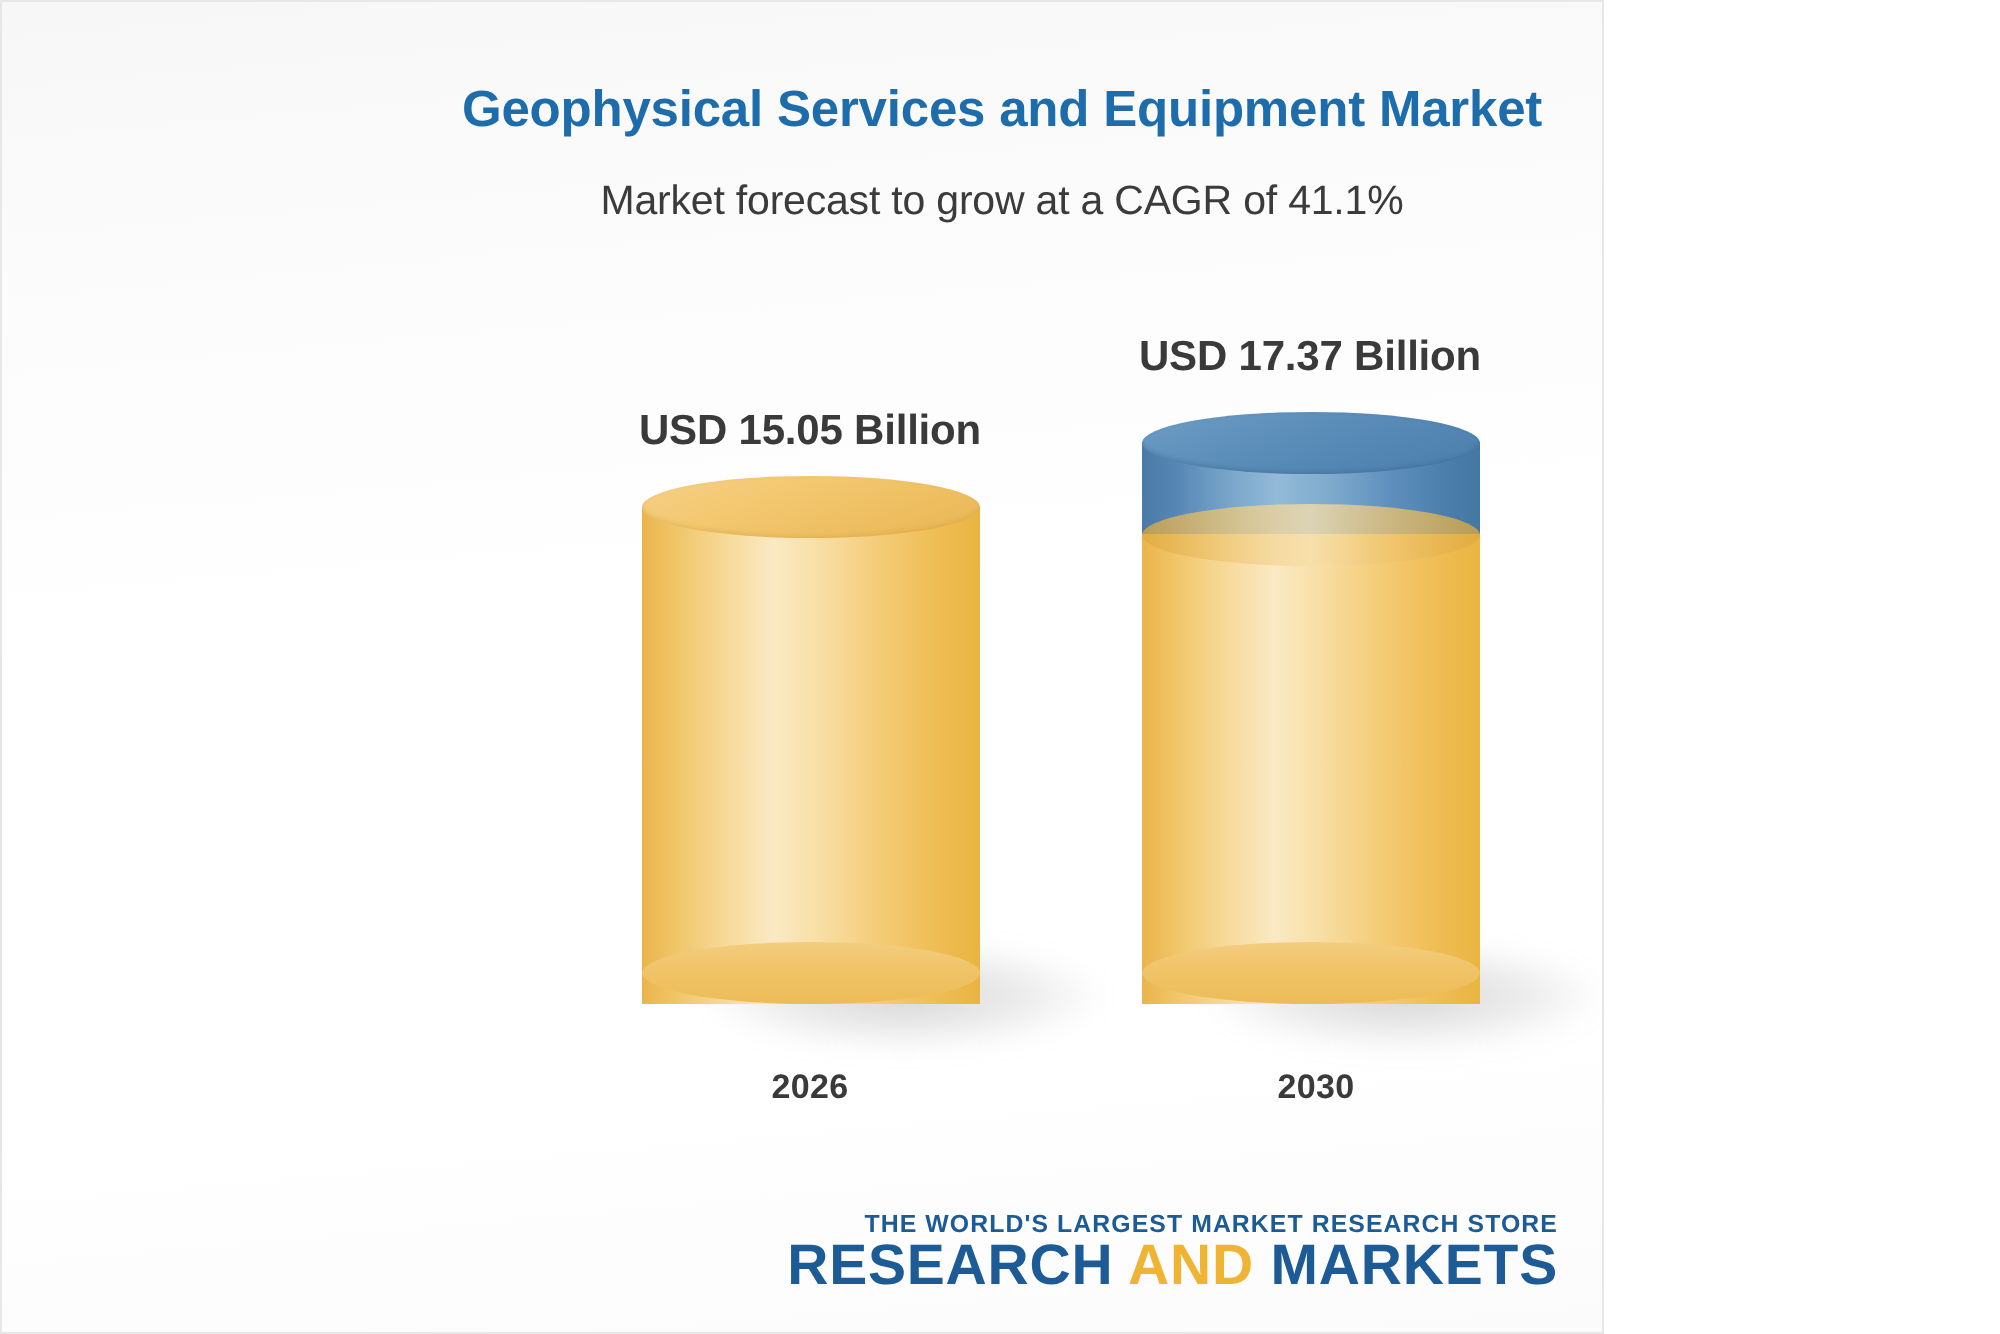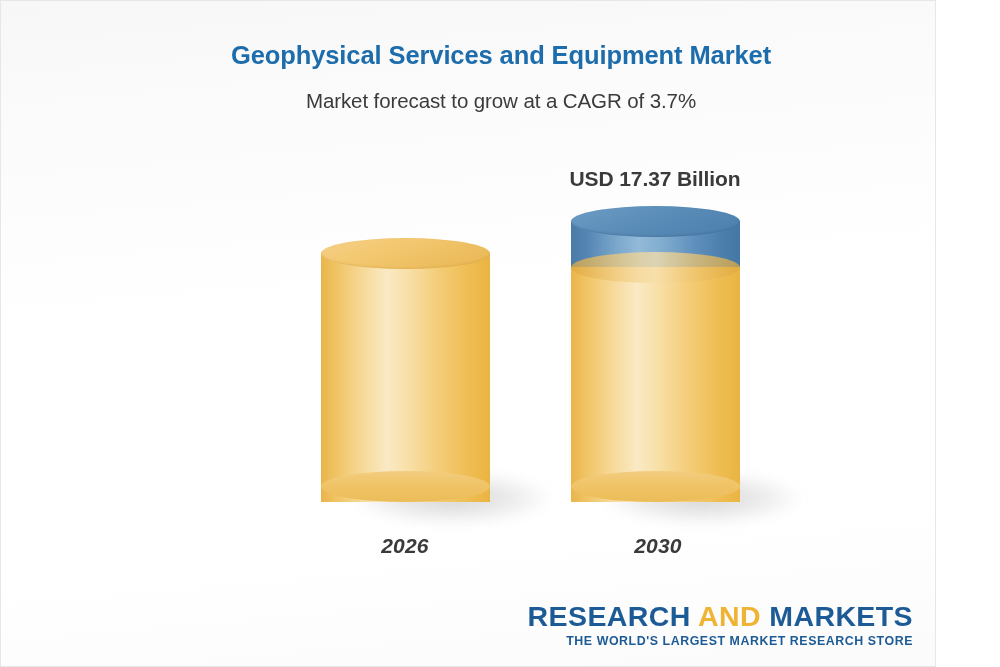--- a/index.html
+++ b/index.html
@@ -10,21 +10,21 @@
     width: 1000px;
     height: 667px;
     font-family: "Liberation Sans", sans-serif;
     background: #ffffff;
     overflow: hidden;
   }
 
   
   #chart-card {
     position: relative;
-    width: 936px;
+    width: 802px;
     height: 667px;
     box-sizing: border-box;
     border: 1px solid #e7e7e7;
     background: linear-gradient(175deg, #f7f7f7 0%, #fbfbfb 18%, #ffffff 45%, #ffffff 78%, #fbfbfb 100%);
     overflow: hidden;
   }
 
   
   #chart-title {
     position: absolute;
@@ -70,25 +70,24 @@
     font-size: 21px;
     font-weight: bold;
     color: #3a3a3a;
     letter-spacing: -0.1px;
   }
 
   .cat-label {
     position: absolute;
     width: 320px;
     text-align: center;
-    font-size: 21px;
+    font-size: 17px;
     font-weight: bold;
     color: #3a3a3a;
     letter-spacing: 0.2px;
-    font-style: italic;
   }
 
   
   .cyl-shadow {
     position: absolute;
     border-radius: 50%;
     background: radial-gradient(ellipse at 50% 50%, rgba(120,120,120,0.30) 0%, rgba(140,140,140,0.16) 45%, rgba(160,160,160,0.0) 72%);
     filter: blur(6px);
   }
 
@@ -175,26 +174,27 @@
     letter-spacing: 0.55px;
     white-space: nowrap;
   }
 </style>
 </head>
 <body>
 
 <div id="chart-card">
 
   <div id="chart-title">Geophysical Services and Equipment Market</div>
-  <div id="chart-subtitle">Market forecast to grow at a CAGR of 3.7%</div>
+  <div id="chart-subtitle">Market forecast to grow at a CAGR of 41.1%</div>
 
   <div id="plot-area">
 
     <div class="cyl-group" style="left:0; top:0; width:1000px; height:600px;">
 
+      <div class="value-label" style="left:213px; top:203px;">USD 15.05 Billion</div>
 
       <div class="cyl-shadow" style="left:320px; top:470px; width:200px; height:54px;"></div>
 
       <div class="cyl-side-gold" style="left:289px; top:252px; width:169px; height:249px;"></div>
 
       <div class="cyl-ellipse bottom-gold" style="left:289px; top:470px; width:169px; height:31px;"></div>
 
       <div class="cyl-ellipse top-gold" style="left:289px; top:237px; width:169px; height:31px;"></div>
 
       <div class="cat-label" style="left:213px; top:533px;">2026</div>
@@ -216,17 +216,17 @@
 
       <div class="cyl-ellipse top-blue" style="left:539px; top:205px; width:169px; height:31px;"></div>
 
       <div class="cat-label" style="left:466px; top:533px;">2030</div>
     </div>
 
   </div>
 
 
   <div id="logo-block">
+    <div id="logo-tagline">THE WORLD'S LARGEST MARKET RESEARCH STORE</div>
     <div id="logo-wordmark"><span class="logo-blue">RESEARCH</span> <span class="logo-gold">AND</span> <span class="logo-blue">MARKETS</span></div>
-    <div id="logo-tagline">THE WORLD'S LARGEST MARKET RESEARCH STORE</div>
   </div>
 
 </div>
 
 </body></html>

